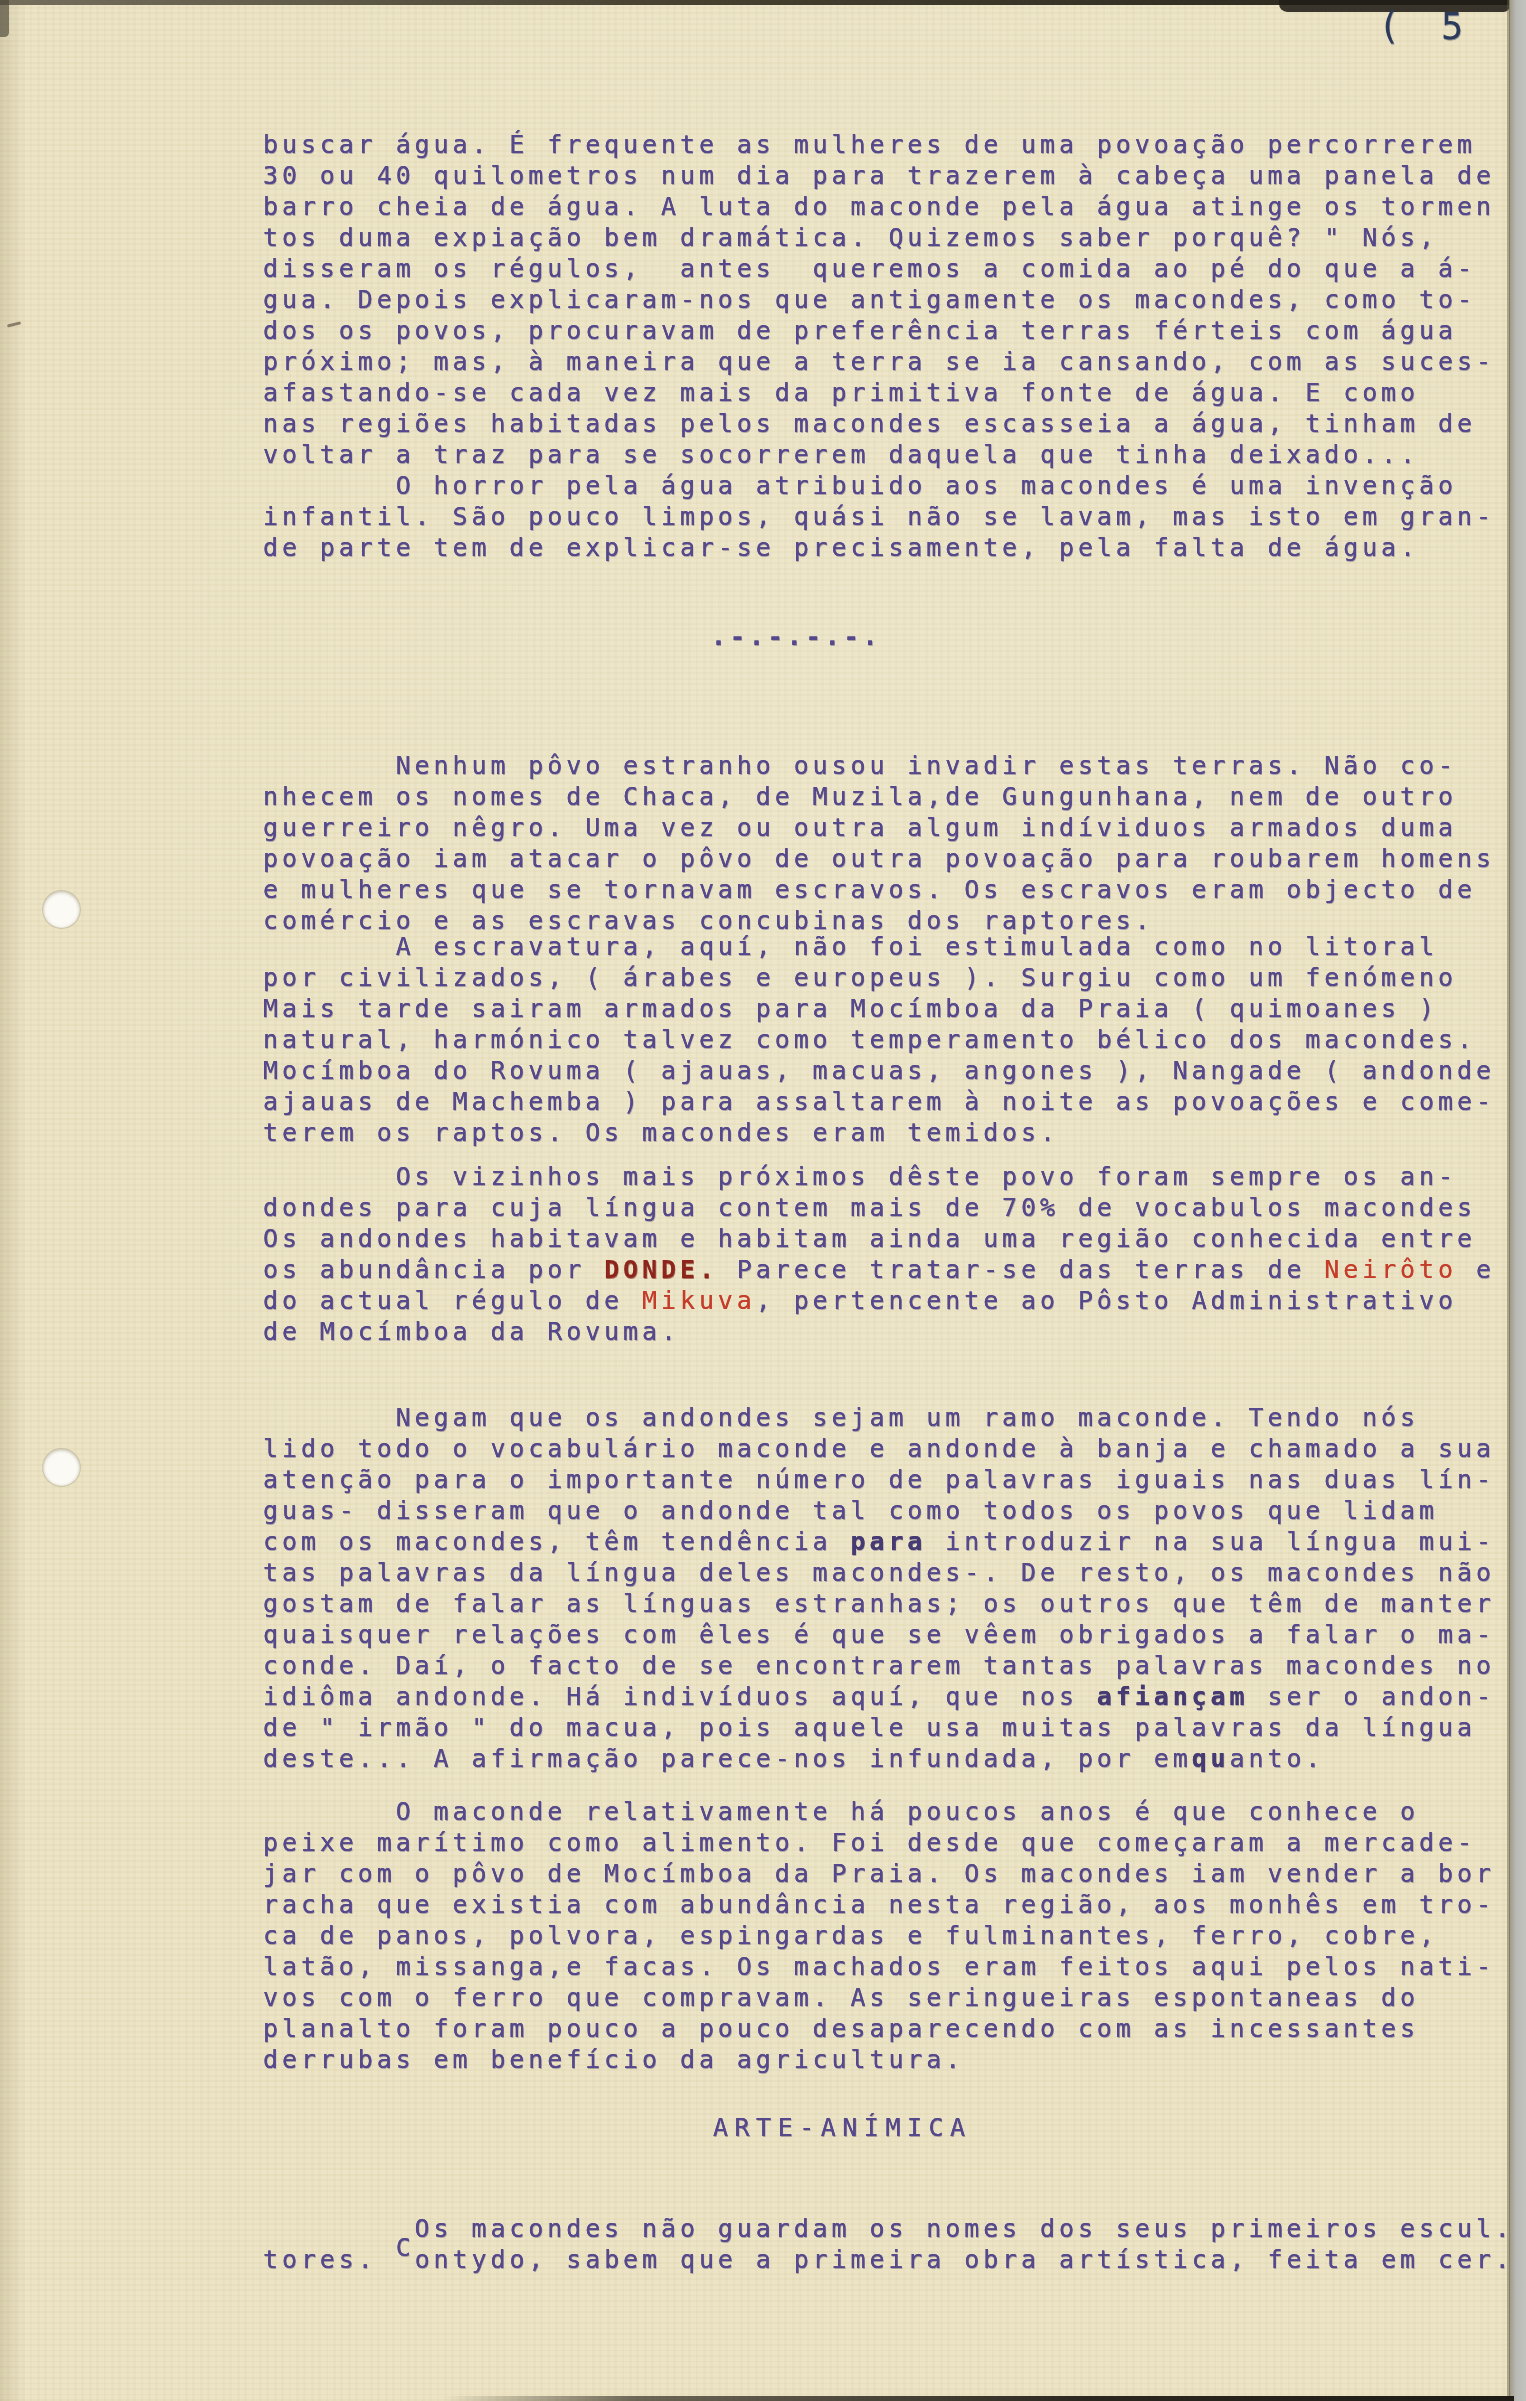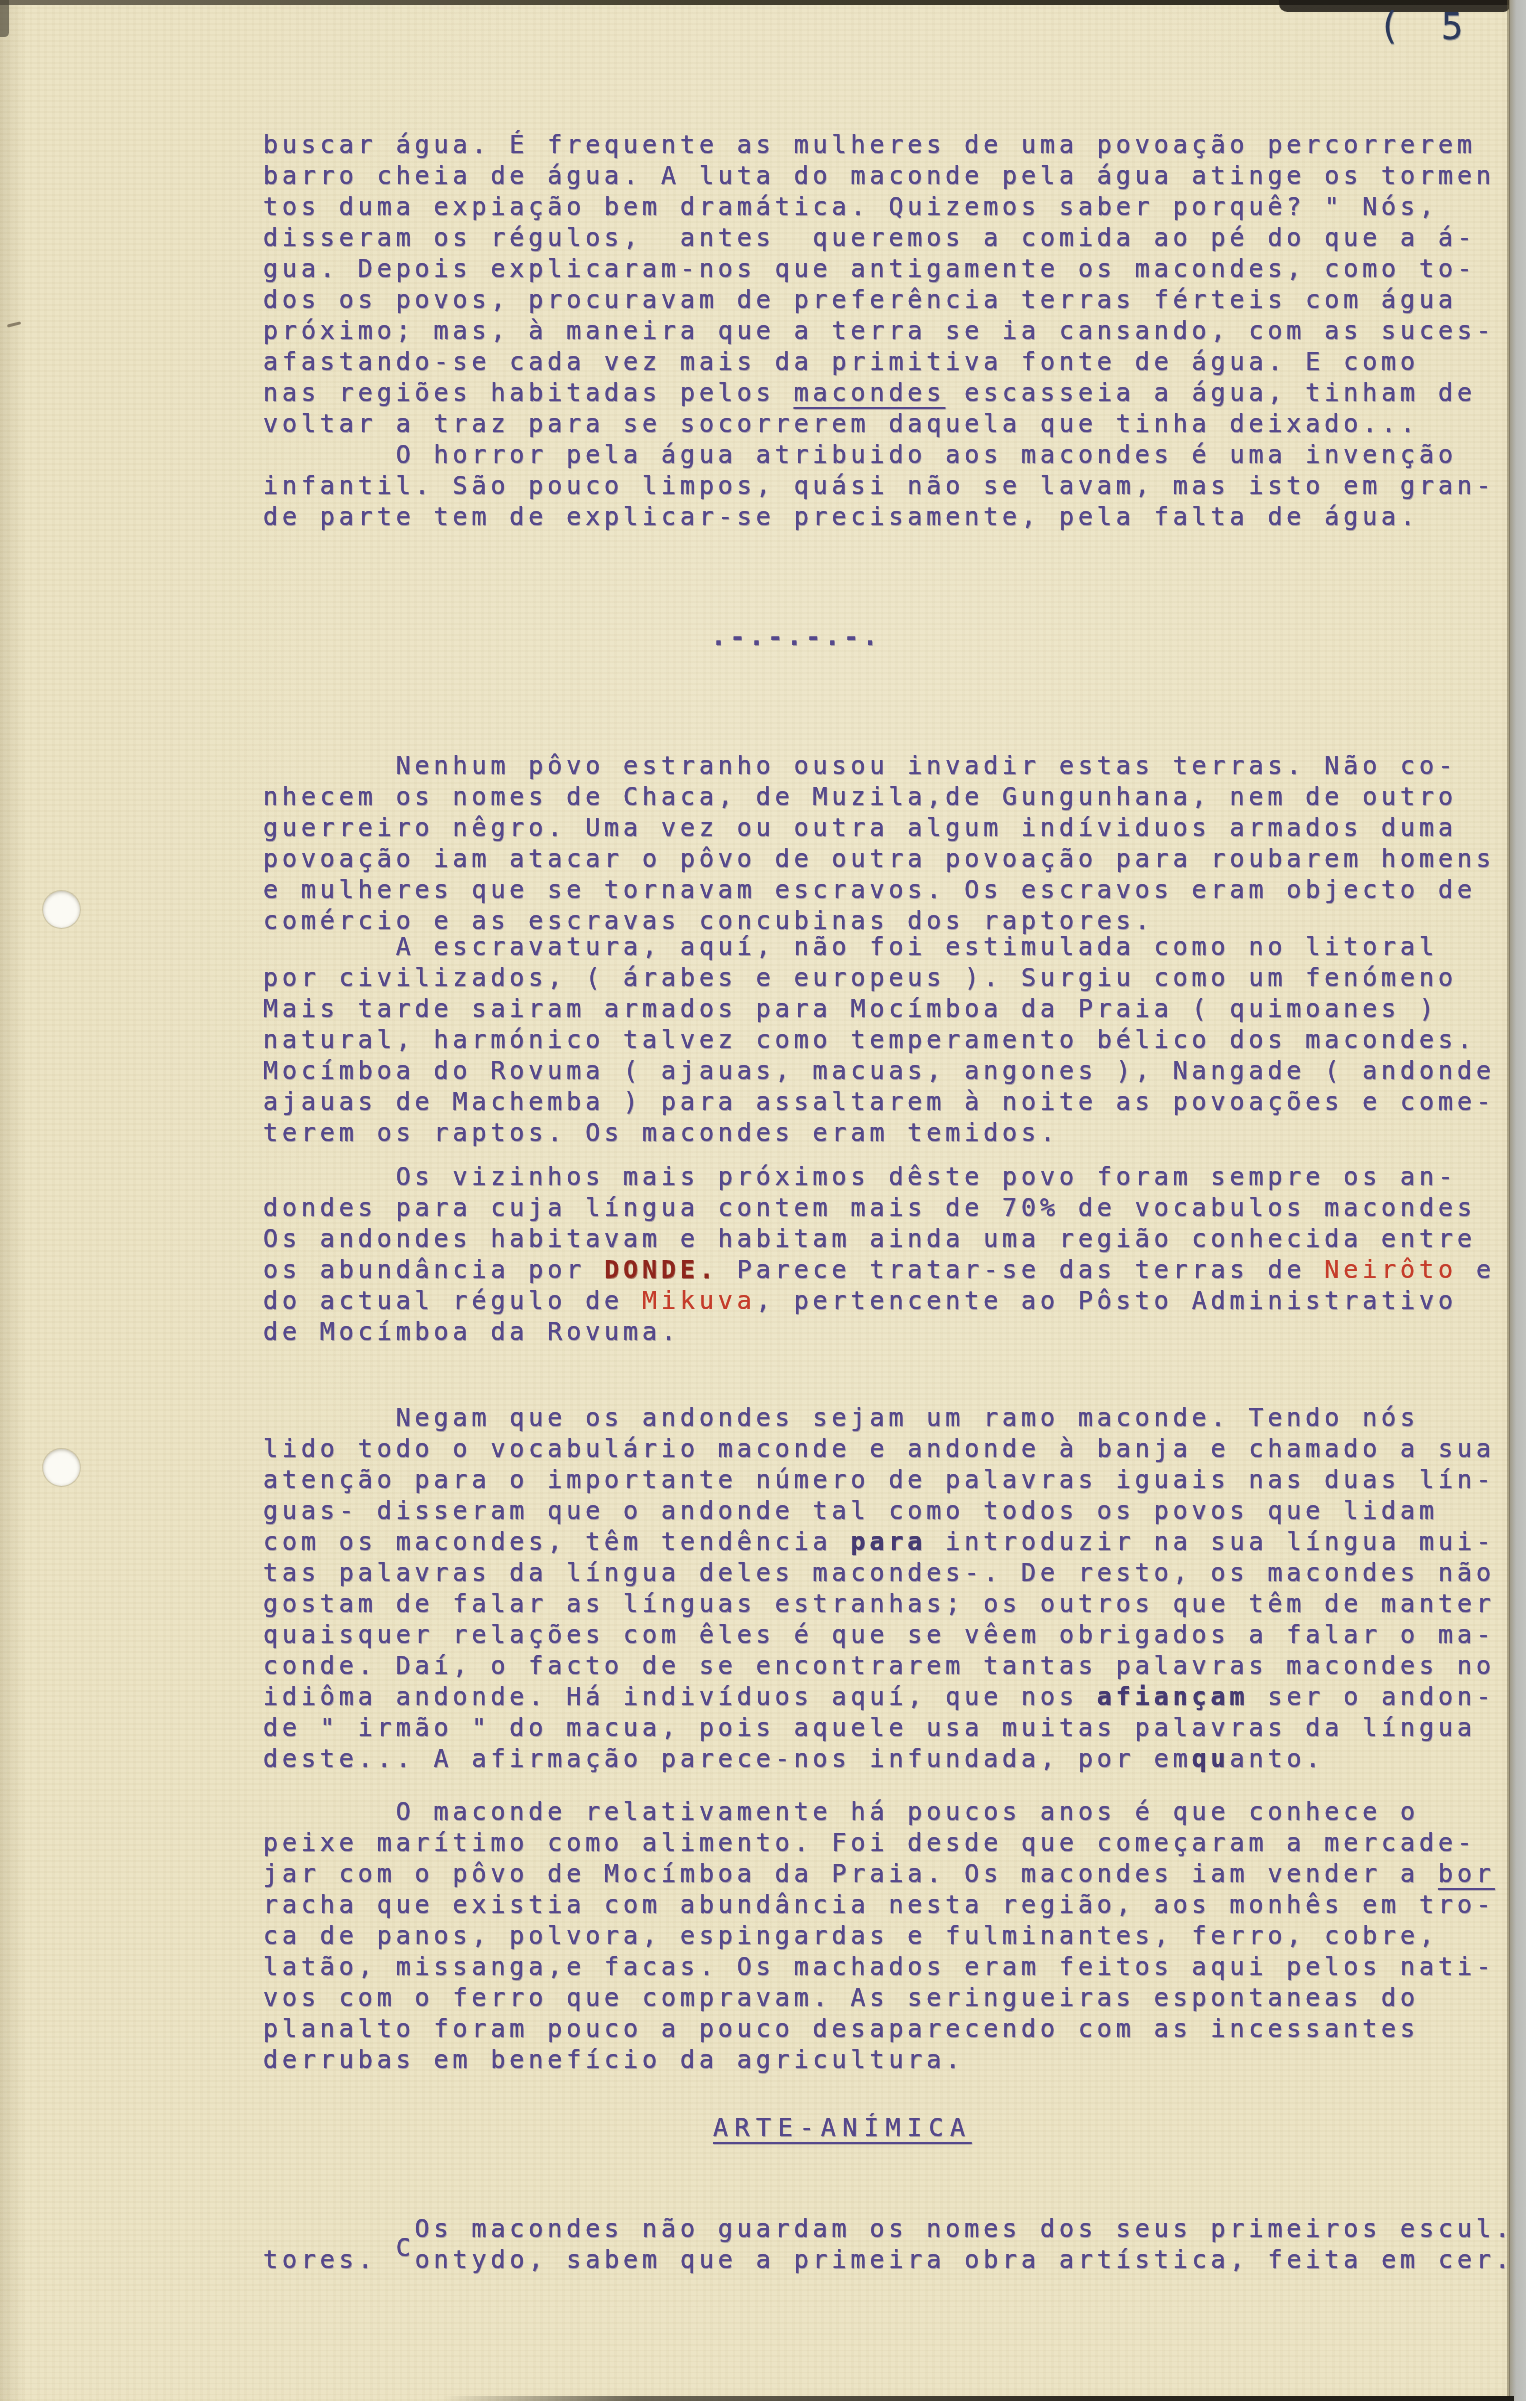--- a/index.html
+++ b/index.html
@@ -47,21 +47,21 @@
   .text-root{position:absolute;top:0;left:0;width:100%;height:100%;
     font-size:25px;color:#55488c;letter-spacing:3.9px;
     text-shadow:0 0 0.6px rgba(72,58,128,.85), 0.6px 0.7px 0.6px rgba(52,40,100,.35);}
   .block{position:absolute;left:263px;}
   .tline{white-space:pre;height:31px;line-height:31px;}
   .seg.b{font-weight:bold;color:#453a71;}
   .seg.r{color:#c53c2b;text-shadow:0 0 0.6px rgba(190,55,35,.8);}
   .seg.rb{color:#8e251c;font-weight:bold;text-shadow:0.6px 0.6px 0.4px rgba(120,25,15,.55);}
   .seg.x{font-weight:bold;color:#3f3468;text-decoration:line-through;
     text-shadow:0 0 1.3px rgba(55,42,100,.9);}
-  .seg.u{text-decoration:underline;text-underline-offset:5.5px;text-decoration-thickness:1.8px;}
+  .seg.u{text-underline-offset:5.5px;text-decoration-thickness:1.8px;}
   .seg.up{display:inline-block;transform:translateY(-12px);}
   .block.heading{letter-spacing:6.5px;}
   .block.heading .tline{height:37px;line-height:37px;}
   .block.separator{font-weight:bold;}
 </style>
 </head>
 <body>
 
 <div class="page">
   <div class="edge-left"></div>
@@ -71,20 +71,21 @@
   <div class="edge-right"></div>
   <div class="edge-right-line"></div>
   <div class="edge-bottom"></div>
   <div class="pencil-mark"></div>
   <div class="hole hole-1"></div>
   <div class="hole hole-2"></div>
   <div class="page-number">( 5</div>
   <div class="text-root" id="text-root">
       <div class="block para" style="top: 129px;">
         <div class="tline"><span class="seg">buscar água. É frequente as mulheres de uma povoação percorrerem</span></div>
+        <div class="tline"><span class="seg">30 ou 40 quilometros num dia para trazerem à cabeça uma panela de</span></div>
         <div class="tline"><span class="seg">barro cheia de água. A luta do maconde pela água atinge os tormen</span></div>
         <div class="tline"><span class="seg">tos duma expiação bem dramática. Quizemos saber porquê? " Nós,</span></div>
         <div class="tline"><span class="seg">disseram os régulos,  antes  queremos a comida ao pé do que a á-</span></div>
         <div class="tline"><span class="seg">gua. Depois explicaram-nos que antigamente os macondes, como to-</span></div>
         <div class="tline"><span class="seg">dos os povos, procuravam de preferência terras férteis com água</span></div>
         <div class="tline"><span class="seg">próximo; mas, à maneira que a terra se ia cansando, com as suces-</span></div>
         <div class="tline"><span class="seg">afastando-se cada vez mais da primitiva fonte de água. E como</span></div>
         <div class="tline"><span class="seg">nas regiões habitadas pelos </span><span class="seg u">macondes</span><span class="seg"> escasseia a água, tinham de</span></div>
         <div class="tline"><span class="seg">voltar a traz para se socorrerem daquela que tinha deixado...</span></div>
         <div class="tline"><span class="seg">       O horror pela água atribuido aos macondes é uma invenção</span></div>

